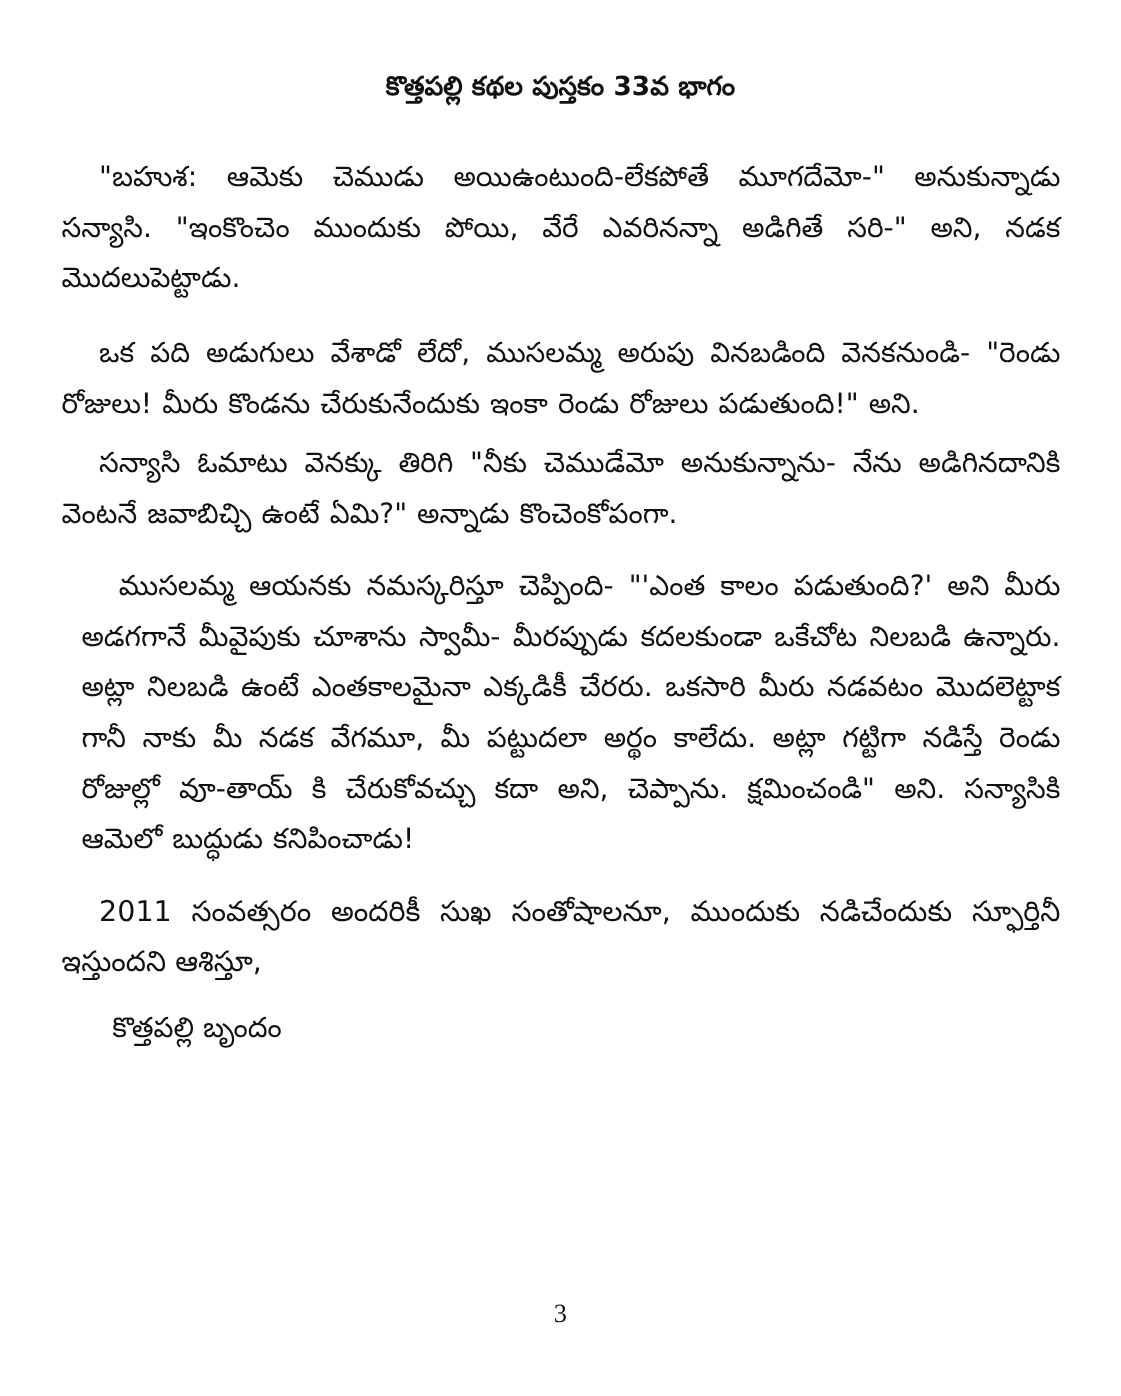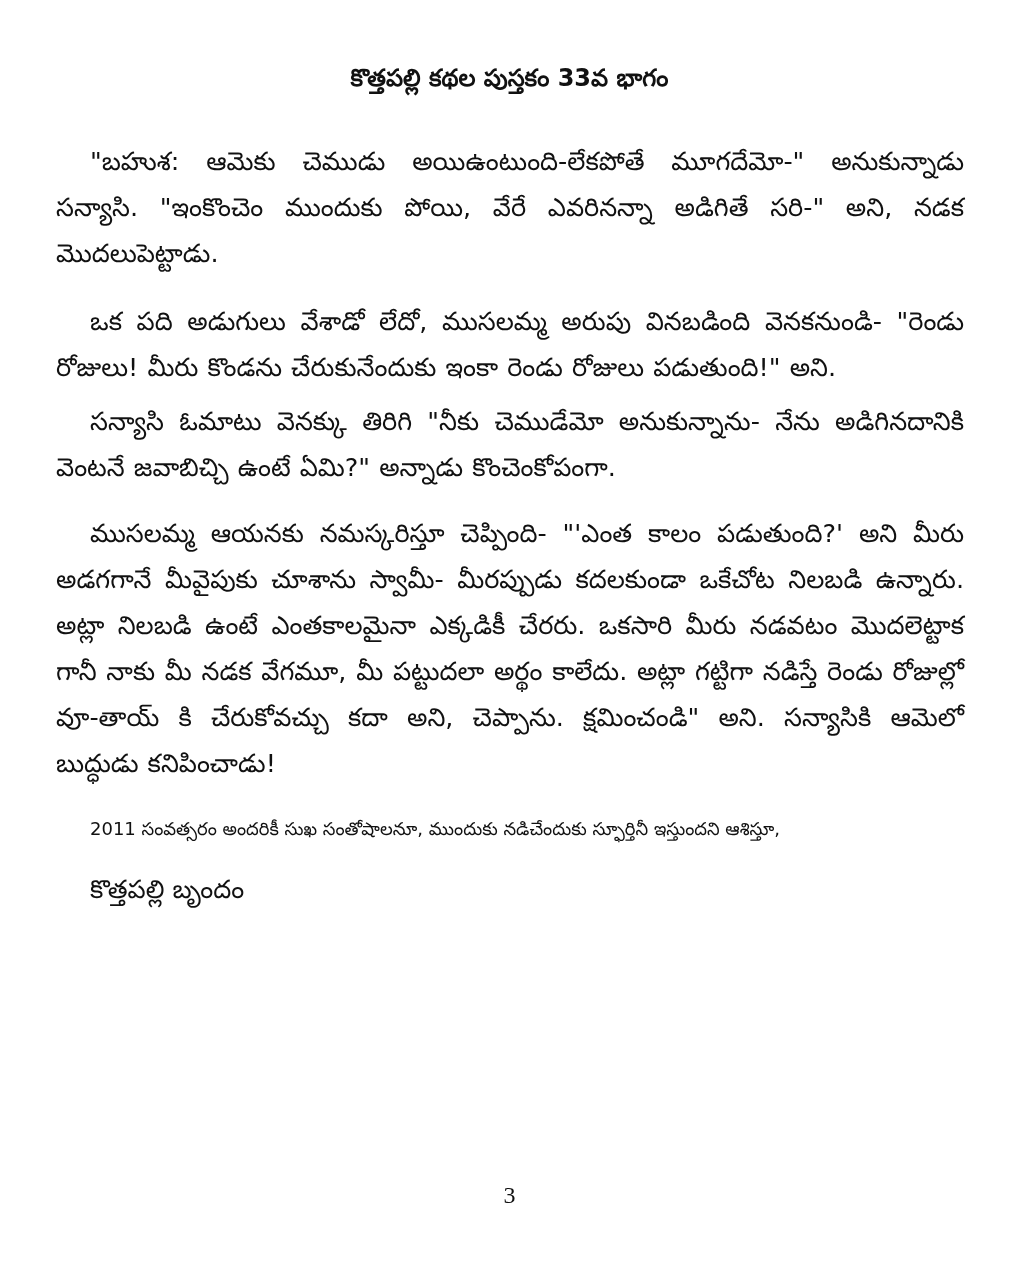--- a/index.html
+++ b/index.html
@@ -43,31 +43,31 @@
       margin: 0 0 20px 0;
       font-size: 25.5px;
       line-height: 46px;
       text-align: justify;
       text-indent: 34px;
       word-spacing: 1px;
     }
     .para.p1 { margin-bottom: 22px; }
     .para.p2 { margin-bottom: 8px; }
     .para.p3 { margin-bottom: 20px; }
-    .para.p4 { margin-bottom: 20px; }
+    .para.p4 { margin-bottom: 20px; margin-left: 18px; }
     .para.p5 { margin-bottom: 20px; }
     .closing-wish {
       margin: 0 0 14px 0;
-      font-size: 18px;
+      font-size: 26px;
       line-height: 46px;
       text-align: justify;
       text-indent: 34px;
     }
     .signature {
-      margin: 0;
+      margin: 12px;
       padding-left: 34px;
       font-size: 25.5px;
       line-height: 46px;
     }
     .page-number {
       position: absolute;
       top: 1180px;
       left: 0;
       width: 1019px;
       text-align: center;

